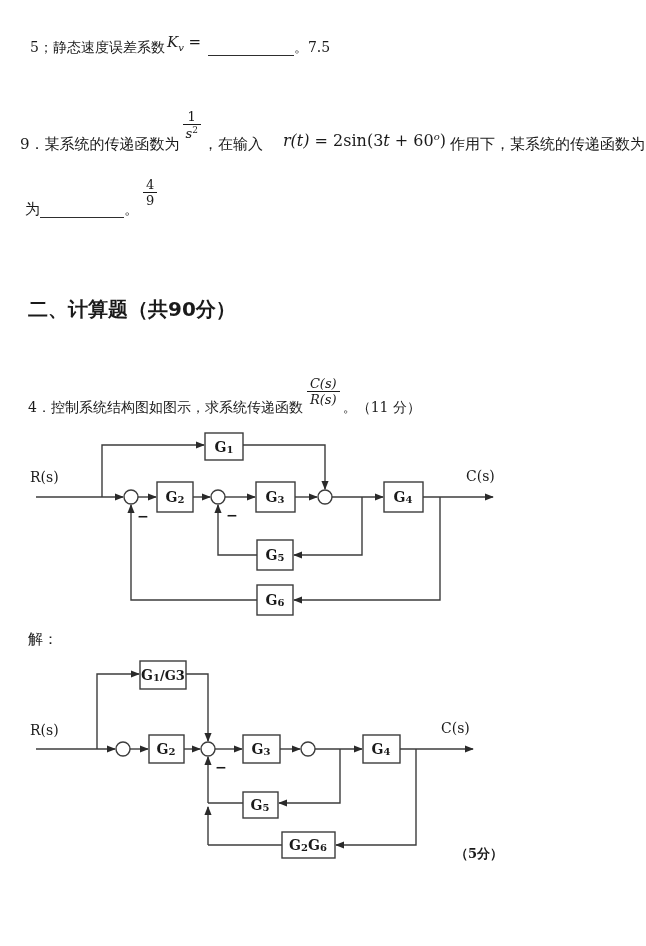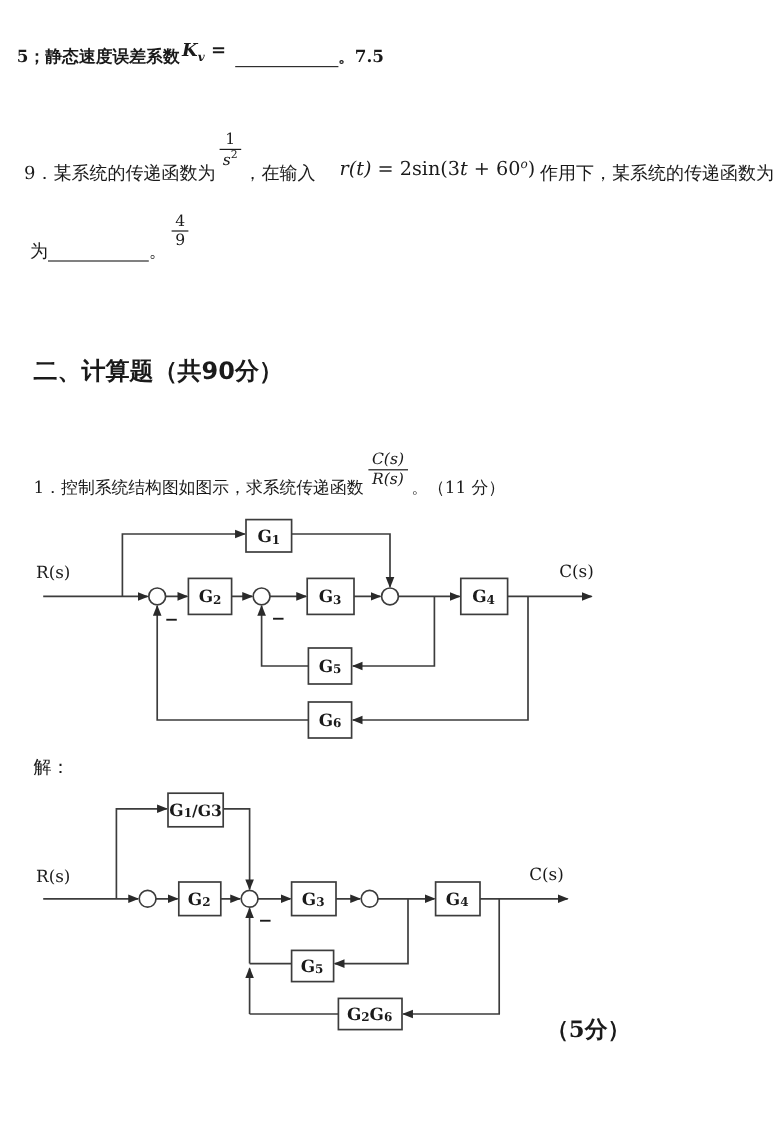--- a/index.html
+++ b/index.html
@@ -6,21 +6,21 @@
   .page {
     position:relative; width:646px; height:946px; background:#ffffff;
     font-family:"DejaVu Serif","Liberation Serif",serif; color:#1a1a1a;
     overflow:hidden;
   }
   .abs { position:absolute; white-space:nowrap; }
   .flexline { display:flex; align-items:flex-end; line-height:1.25; }
   .fs14 { font-size:14px; }
   .fs15 { font-size:15px; }
   .heading { font-size:20px; font-weight:bold; font-family:"DejaVu Sans","Liberation Sans",sans-serif; }
-  .score { font-size:19px; font-weight:bold; }
+  .score { font-size:13px; font-weight:bold; }
   .mathit { font-style:italic; font-family:"DejaVu Serif",serif; }
   .kv { position:relative; top:-5px; font-size:15px; margin:0 2px; }
   .kv sub { font-size:10px; font-style:italic; }
   .blank { display:inline-block; border-bottom:1px solid #2e2e2e; }
   .blank.q5b { width:86px; height:13px; vertical-align:-4px; }
   .blank.q9b { width:84px; height:17px; margin-bottom:1px; }
   .frac { display:inline-flex; flex-direction:column; align-items:center; text-align:center; }
   .frac .num { display:block; padding:0 3px; line-height:1.1; }
   .frac .den { display:block; border-top:1.2px solid #1a1a1a; padding:0 3px; line-height:1.2; }
   .frac sup { font-size:9px; }
@@ -32,21 +32,21 @@
   .gl { font-size:14px; font-weight:bold; }
   .gl .sub { font-size:10px; font-weight:bold; }
   .siglabel { font-size:14px; }
   .minus { font-size:14px; font-weight:bold; }
 </style>
 </head>
 <body>
 
 <div class="page">
 
-  <div class="abs fs14" style="left:14px; top:38px;font-weight:bold;">
+  <div class="abs fs14" style="left:30px; top:38px;">
     <span>5；静态速度误差系数</span><span class="kv"><span class="mathit">K</span><sub>v</sub><span> = </span></span><span class="blank q5b"></span><span>。</span><span>7.5</span>
   </div>
 
   <div class="abs flexline fs15" style="left:20px; top:110px;">
     <span>9．某系统的传递函数为</span>
     <span class="frac fr-small" style="margin:0 2px 12px 3px;">
       <span class="num">1</span>
       <span class="den"><span class="mathit">s</span><sup>2</sup></span>
     </span>
     <span>，在输入</span>
@@ -60,21 +60,21 @@
     <span>。</span>
     <span class="frac fr-small" style="margin:0 0 10px 4px;">
       <span class="num">4</span>
       <span class="den">9</span>
     </span>
   </div>
 
   <div class="abs heading" style="left:28px; top:296px;">二、计算题（共90分）</div>
 
   <div class="abs flexline fs14" style="left:28px; top:377px;">
-    <span>1．控制系统结构图如图示，求系统传递函数</span>
+    <span>4．控制系统结构图如图示，求系统传递函数</span>
     <span class="frac fr-tf" style="margin:0 3px 9px 4px;">
       <span class="num">C(s)</span>
       <span class="den">R(s)</span>
     </span>
     <span>。（11 分）</span>
   </div>
 
   <svg class="abs" style="left:0; top:425px;" width="646" height="200" viewBox="0 425 646 200">
     <defs>
       <marker id="arr1" viewBox="0 0 10 8" markerWidth="9" markerHeight="8" refX="9" refY="4" orient="auto" markerUnits="userSpaceOnUse">

